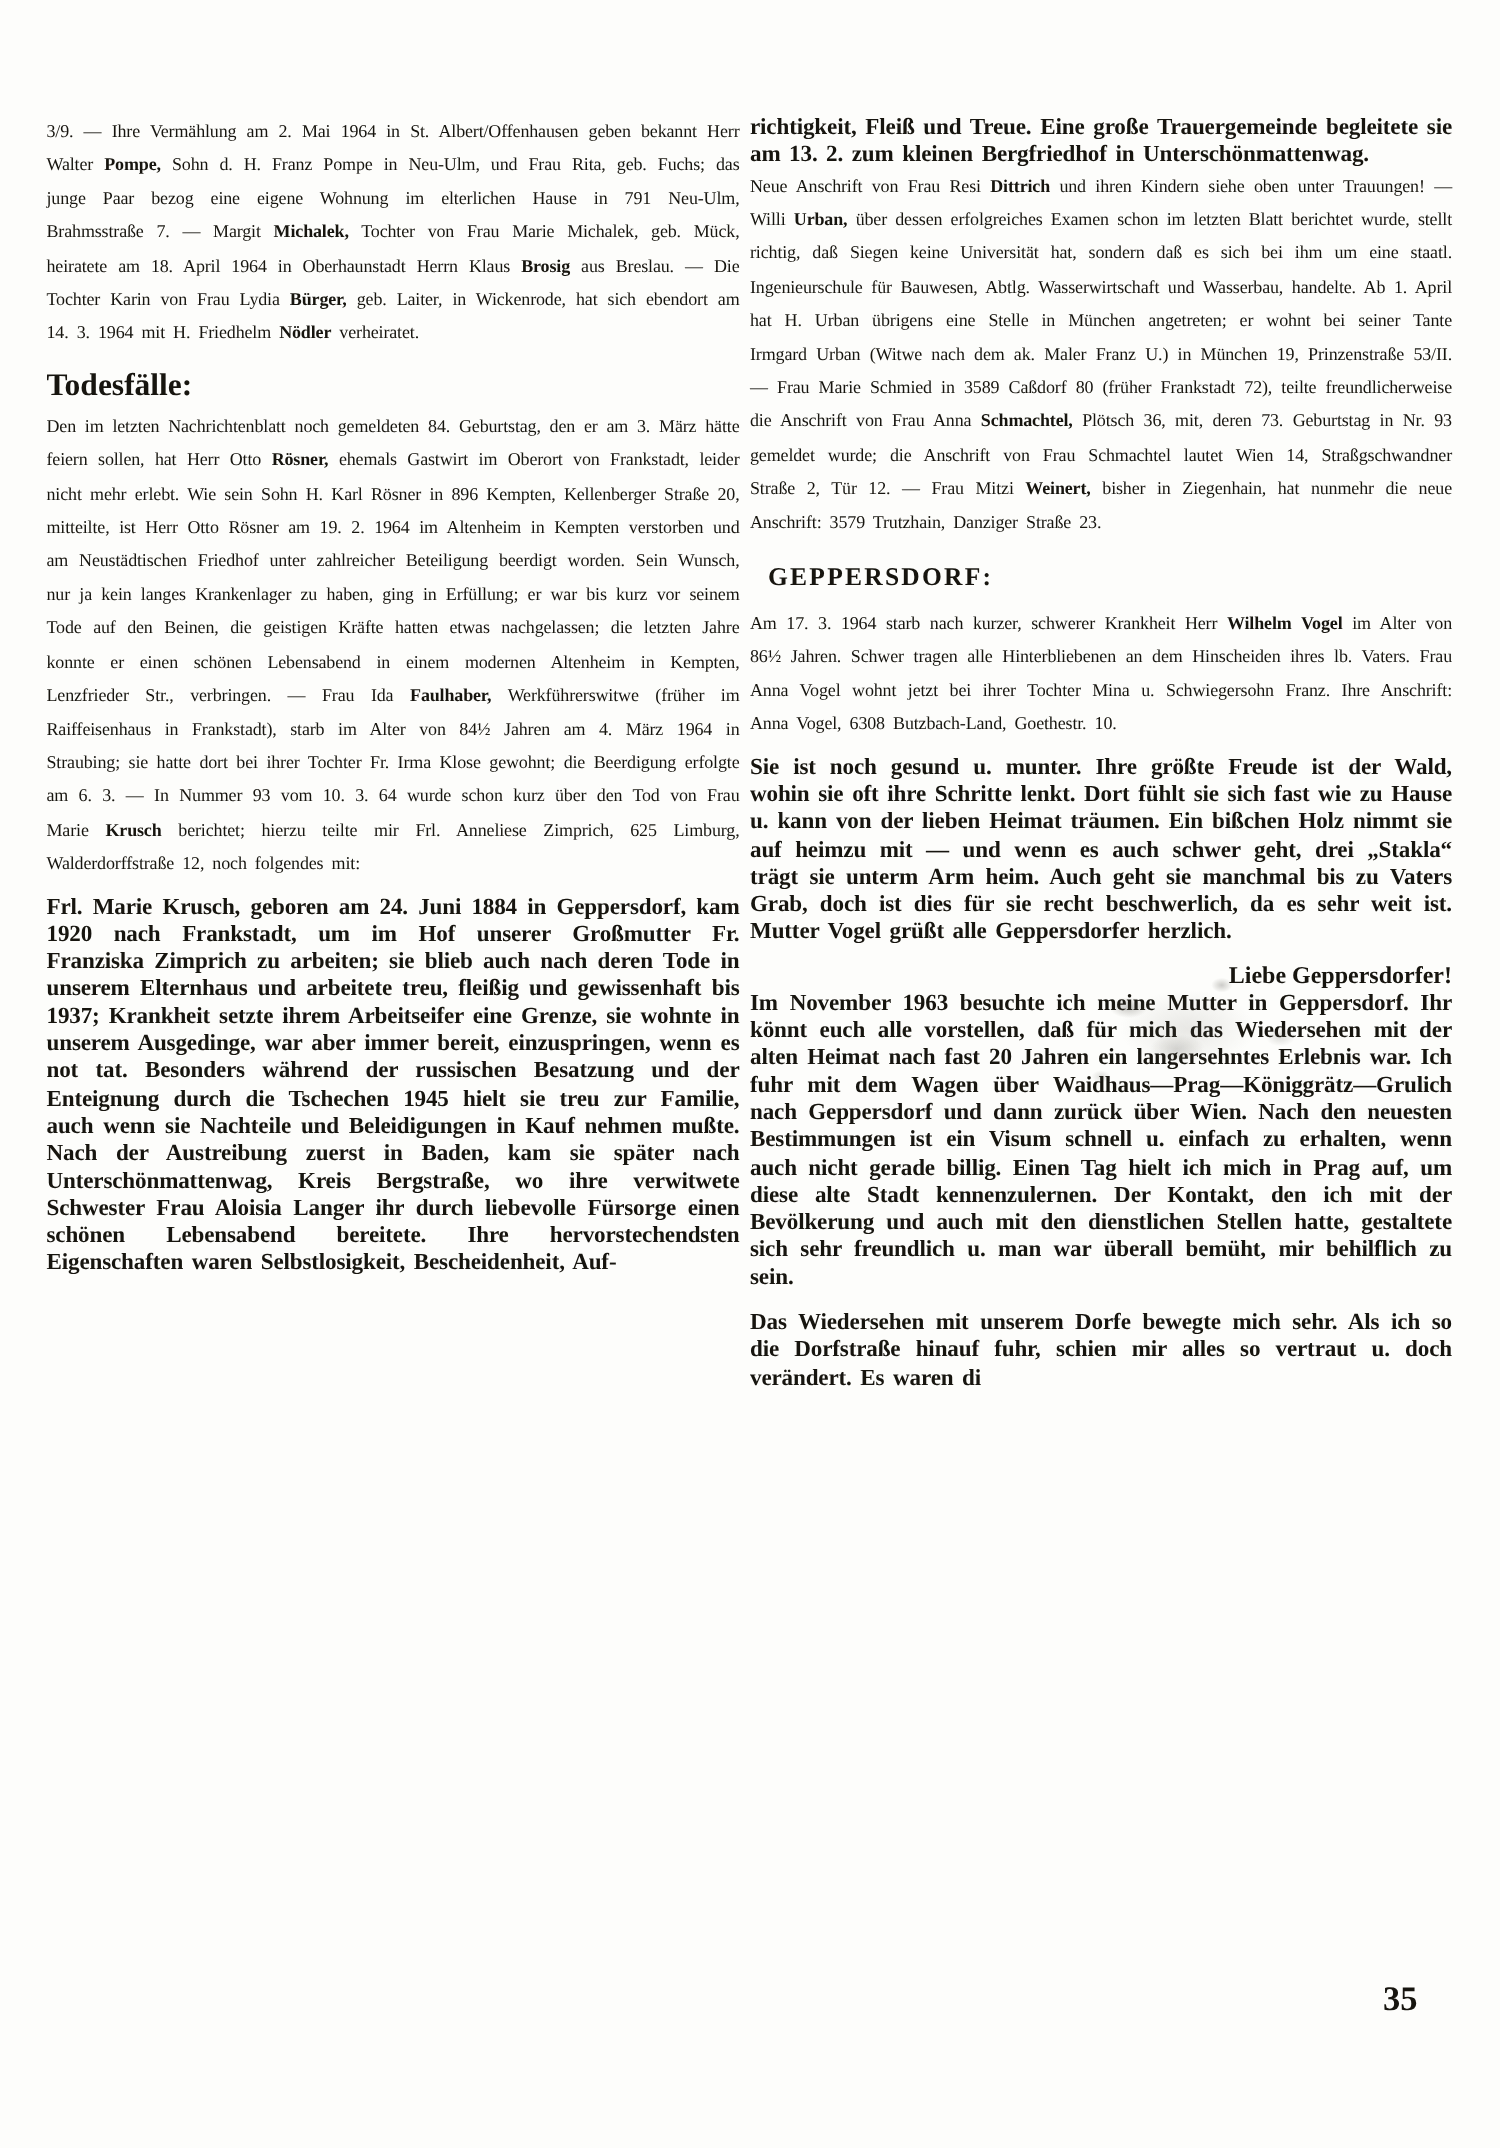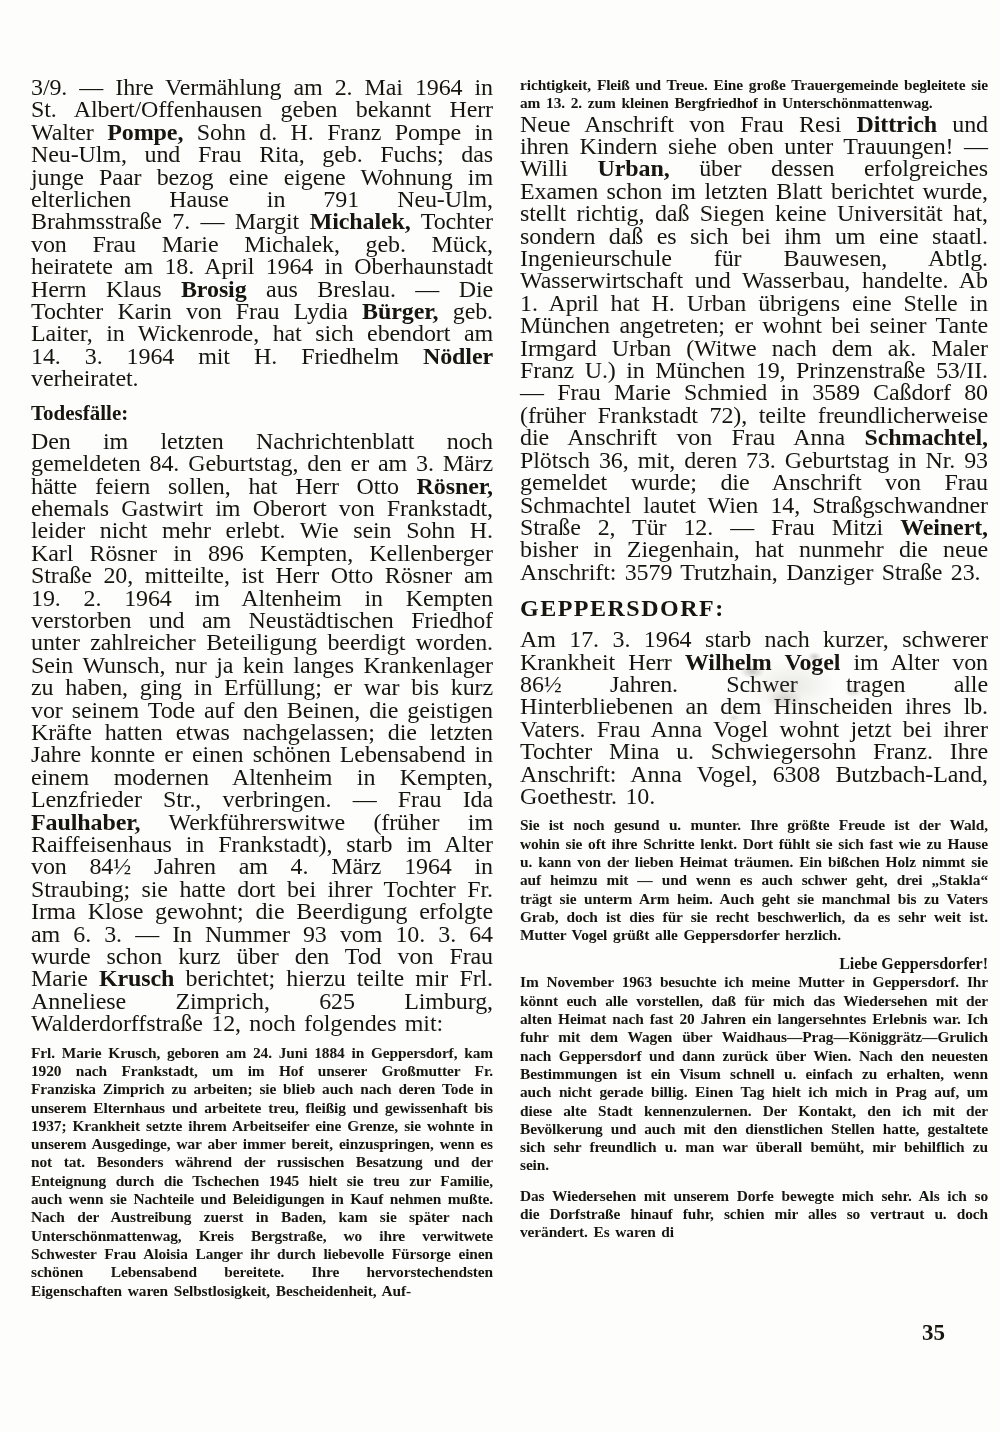--- a/index.html
+++ b/index.html
@@ -14,39 +14,39 @@
     background: #fdfdfb;
     overflow: hidden;
     font-family: "Liberation Serif", "DejaVu Serif", serif;
     color: #17150f;
   }
   .column {
     position: absolute;
     top: 76px;
   }
   .col-left  { left: 31px;  width: 462px; }
-  .col-right { left: 520px; width: 468px; }
+  .col-right { left: 500px; width: 468px; }
 
   p.body-text {
     margin: 0;
-    font-size: 24px;
+    font-size: 12px;
     line-height: 22.4px;
     text-align: justify;
     word-spacing: 2.5px;
     letter-spacing: -0.1px;
   }
   h2.sub-heading {
     margin: 12px 0 5px 0;
     font-size: 21px;
     line-height: 23px;
     font-weight: bold;
   }
   h2.section-heading {
-    margin: 13px 0 7px 0;
-    font-size: 24px;
+    margin: 13px 0 7px 12px;
+    font-size: 17px;
     line-height: 25px;
     font-weight: bold;
     letter-spacing: 1.5px;
   }
   p.small-text {
     margin: 9px 0 0 0;
     font-size: 15.4px;
     line-height: 18.3px;
     font-weight: bold;
     text-align: justify;

